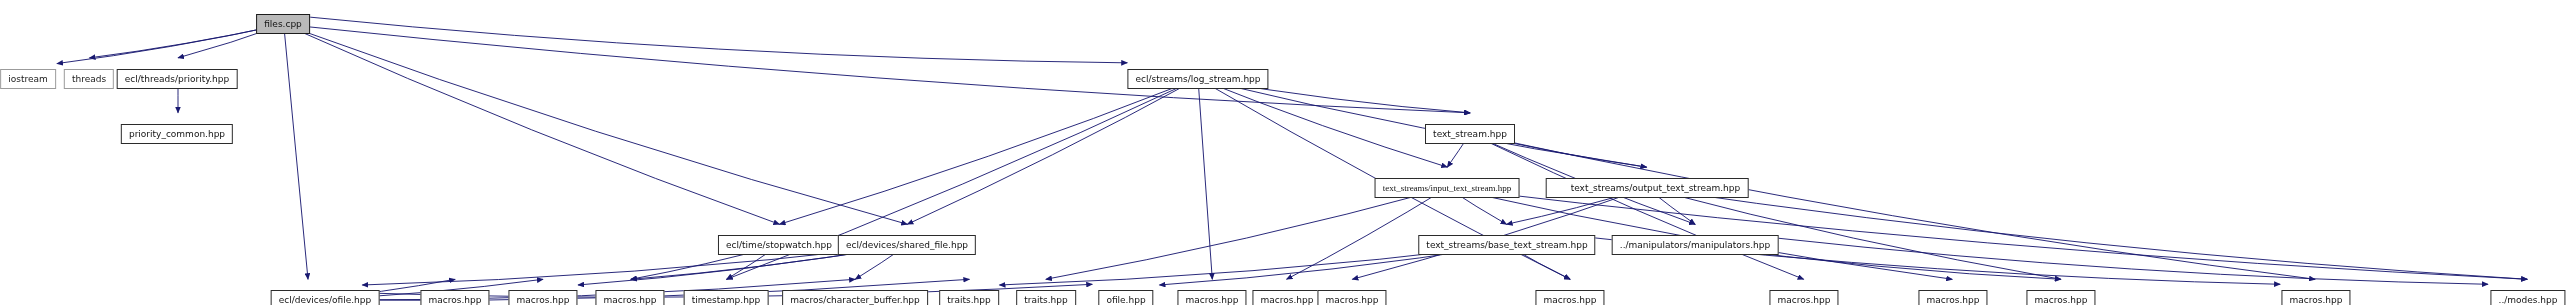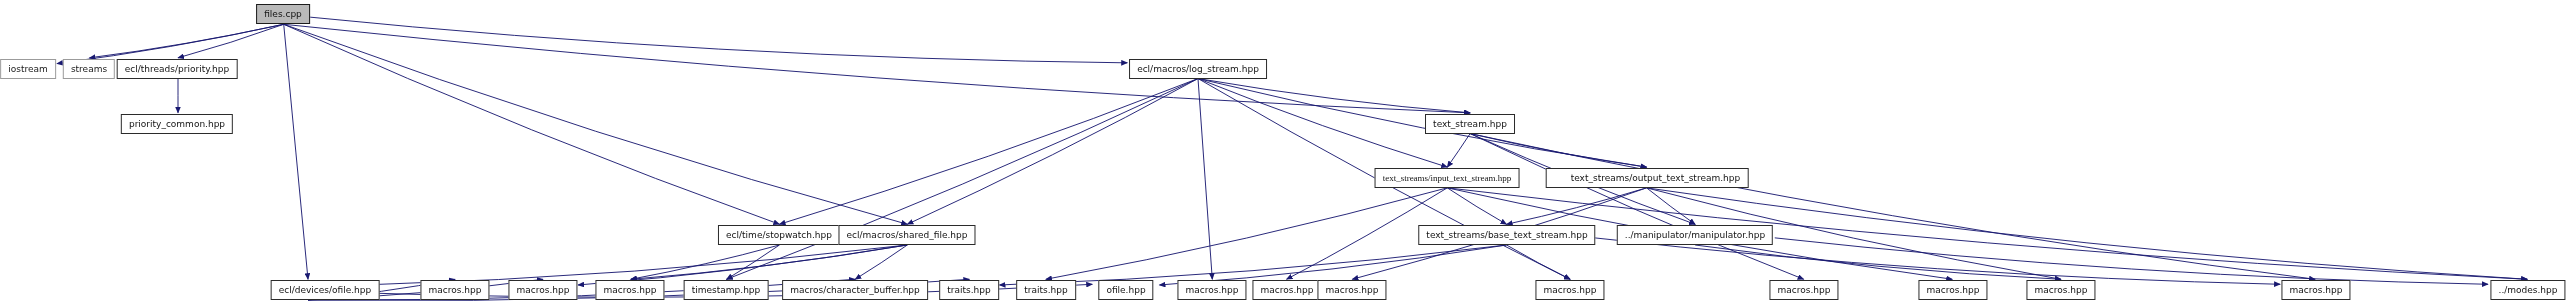--- a/index.html
+++ b/index.html
@@ -1,21 +1,21 @@
 <!DOCTYPE html>
 <html style="font-size:11.4px"><head>
 <meta charset="utf-8">
 <style>
   html,body{margin:0;padding:0;background:#ffffff;}
   #canvas{position:relative;width:2576px;height:305px;background:#ffffff;overflow:hidden;
           font-family:"DejaVu Sans","Liberation Sans",sans-serif;}
   #edges{position:absolute;left:0;top:0;width:2576px;height:305px;}
   .node{position:absolute;transform:translateX(-50%);box-sizing:border-box;height:20px;
         background:#ffffff;border:0.7px solid #2b2b2b;color:#131313;font-size:9px;
-        line-height:11.4px;padding:3.6px 7.1px;white-space:nowrap;text-align:center;z-index:2;}
+        line-height:11.4px;padding:3.6px 7.1px;white-space:nowrap;text-align:center;z-index:2;margin-top:10px;}
   .node.root{background:#b9b9b9;border:1px solid #1c1c1c;}
   .node.system{border:0.7px solid #9b9b9b;color:#1a1a1a;}
 </style>
 </head>
 <body>
 
 <div id="canvas">
   <svg id="edges" xmlns="http://www.w3.org/2000/svg" width="2576" height="305" viewBox="0 0 3604 427">
     <defs>
       <marker id="arrow" markerWidth="10" markerHeight="8" refX="8.5" refY="4" orient="auto" markerUnits="userSpaceOnUse">
@@ -70,31 +70,31 @@
         <path d="M430,420 Q813,422.52222222222224 1196,391" stroke="#191970" stroke-width="1.3" marker-end="url(#arrow)"></path>
         <path d="M430,420 Q893,426.0777777777778 1356,391" stroke="#191970" stroke-width="1.3" marker-end="url(#arrow)"></path>
         <path d="M505,410 Q1016.5,426.73333333333335 1528,398" stroke="#191970" stroke-width="1.3" marker-end="url(#arrow)"></path>
         <path d="M430,420 Q533,410.0777777777778 636,391" stroke="#191970" stroke-width="1.3" marker-end="url(#arrow)"></path>
         <path d="M430,420 Q594.5,412.81111111111113 759,391" stroke="#191970" stroke-width="1.3" marker-end="url(#arrow)"></path>
       </g>
   </svg>
   <div id="graph">
       <div class="node root" style="left: 283px; top: 4.3px;">files.cpp</div>
       <div class="node system" style="left: 28px; top: 59px;">iostream</div>
-      <div class="node system" style="left: 89px; top: 59px;">streams</div>
+      <div class="node system" style="left: 89px; top: 59px;">threads</div>
       <div class="node header" style="left: 177px; top: 59px;">ecl/threads/priority.hpp</div>
-      <div class="node header" style="left: 1198px; top: 59px;">ecl/macros/log_stream.hpp</div>
+      <div class="node header" style="left: 1198px; top: 59px;">ecl/streams/log_stream.hpp</div>
       <div class="node header" style="left: 177px; top: 114px;">priority_common.hpp</div>
       <div class="node header" style="left: 1470px; top: 114px;">text_stream.hpp</div>
       <div class="node header" style="left: 1447px; top: 168px; font-family: Liberation Serif, serif;">text_streams/input_text_stream.hpp</div>
       <div class="node header" style="left: 1647px; top: 168px; padding-left: 24px;">text_streams/output_text_stream.hpp</div>
       <div class="node header" style="left: 779px; top: 225px;">ecl/time/stopwatch.hpp</div>
-      <div class="node header" style="left: 907px; top: 225px;">ecl/macros/shared_file.hpp</div>
+      <div class="node header" style="left: 907px; top: 225px;">ecl/devices/shared_file.hpp</div>
       <div class="node header" style="left: 1507px; top: 225px;">text_streams/base_text_stream.hpp</div>
-      <div class="node header" style="left: 1695px; top: 225px;">../manipulator/manipulator.hpp</div>
+      <div class="node header" style="left: 1695px; top: 225px;">../manipulators/manipulators.hpp</div>
       <div class="node header" style="left: 325px; top: 280px;">ecl/devices/ofile.hpp</div>
       <div class="node header" style="left: 455px; top: 280px;">macros.hpp</div>
       <div class="node header" style="left: 543px; top: 280px;">macros.hpp</div>
       <div class="node header" style="left: 630px; top: 280px;">macros.hpp</div>
       <div class="node header" style="left: 726px; top: 280px;">timestamp.hpp</div>
       <div class="node header" style="left: 855px; top: 280px;">macros/character_buffer.hpp</div>
       <div class="node header" style="left: 969px; top: 280px;">traits.hpp</div>
       <div class="node header" style="left: 1046px; top: 280px;">traits.hpp</div>
       <div class="node header" style="left: 1126px; top: 280px;">ofile.hpp</div>
       <div class="node header" style="left: 1212px; top: 280px;">macros.hpp</div>

